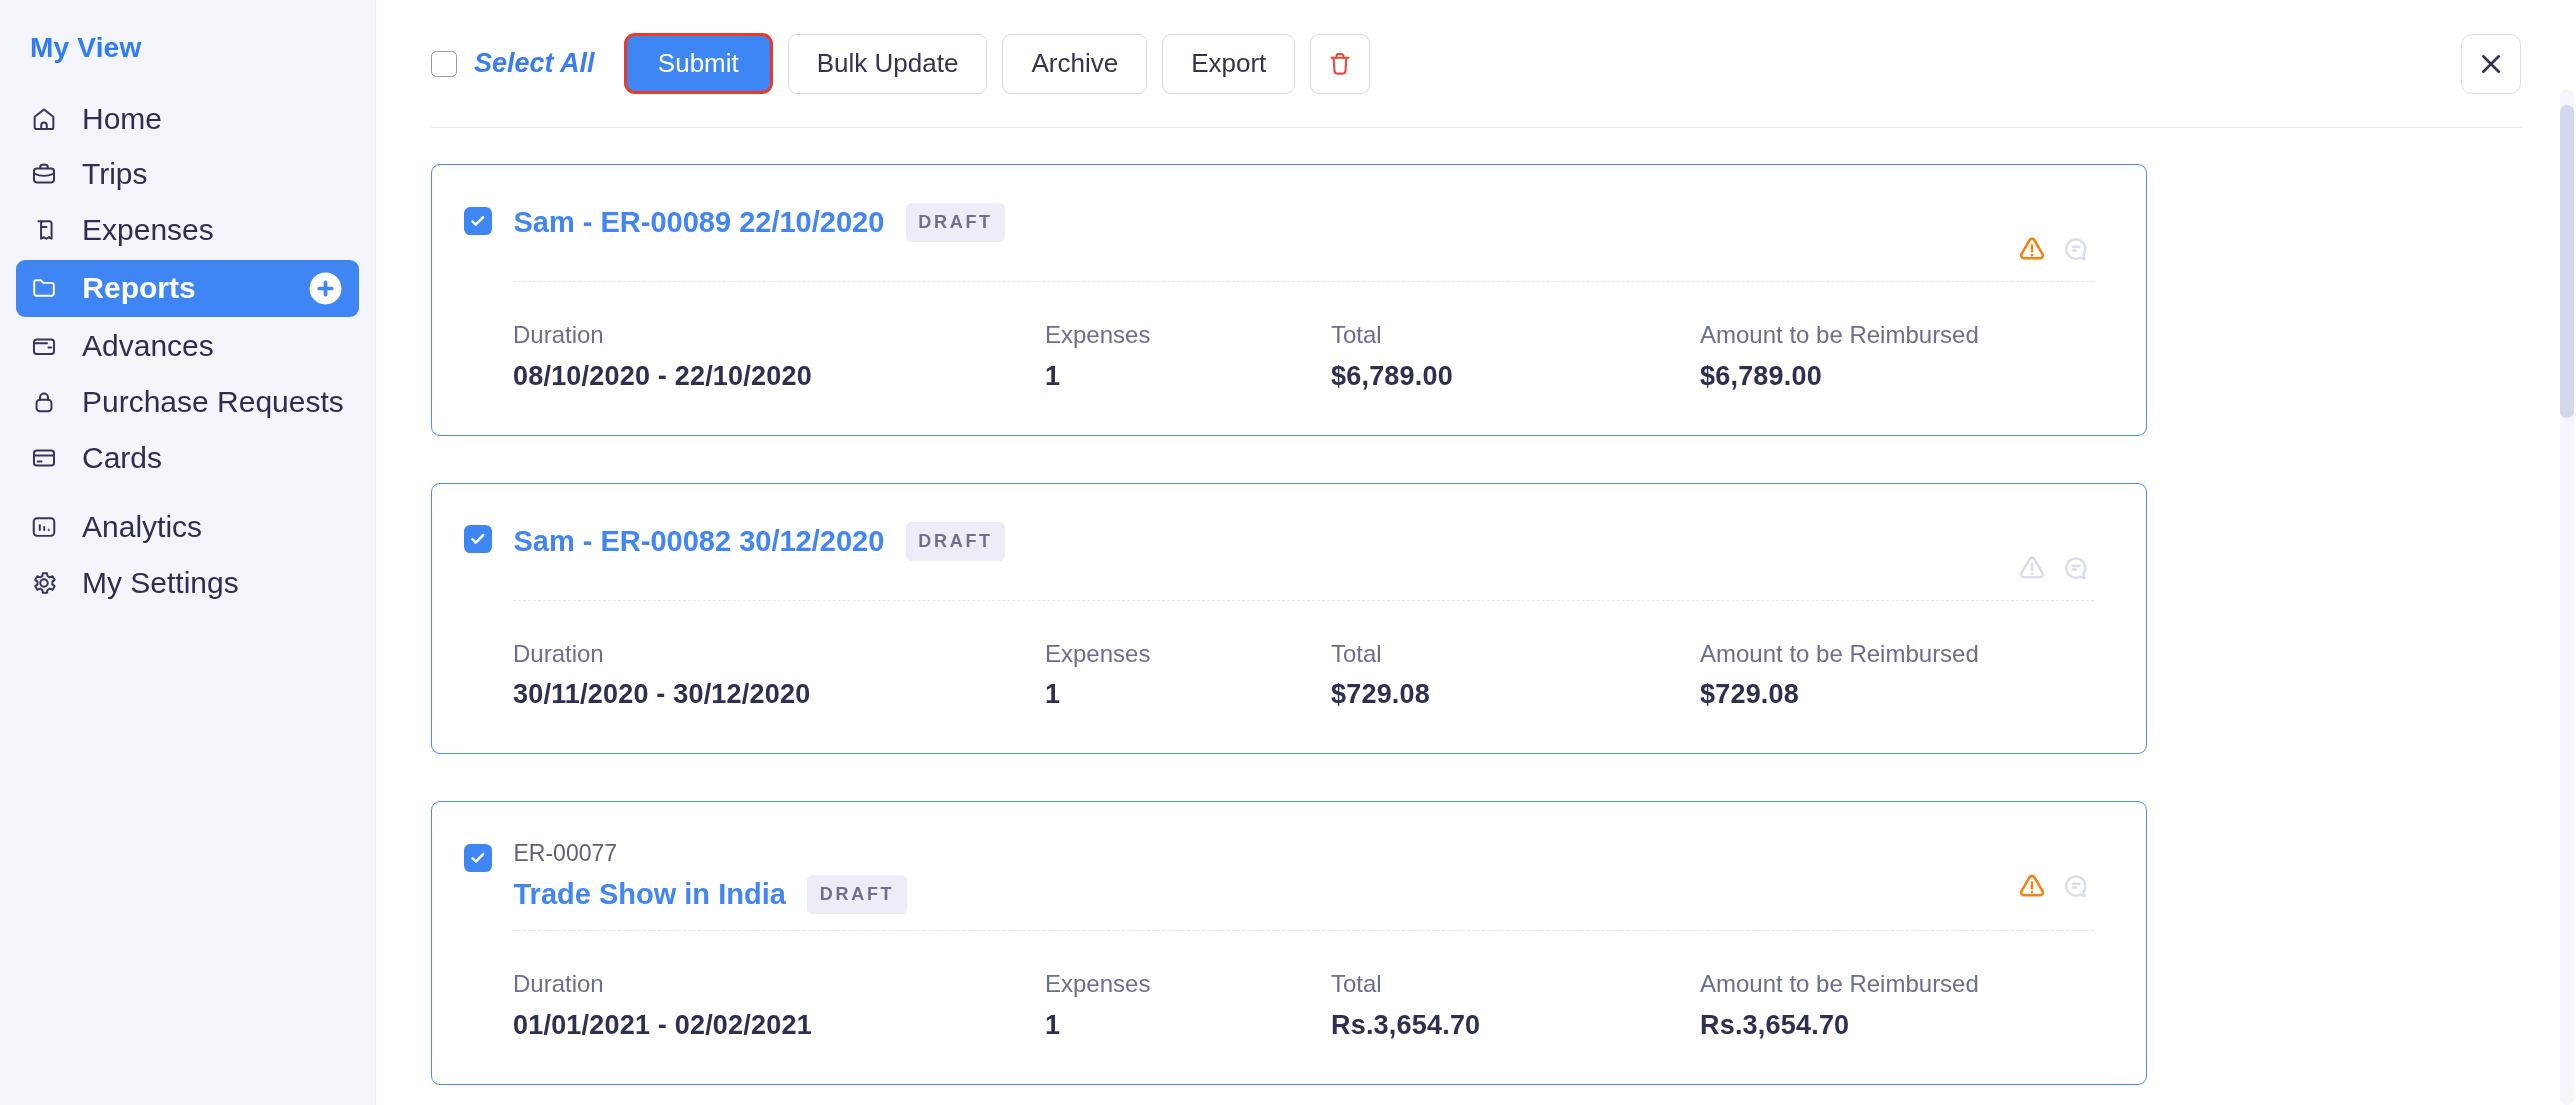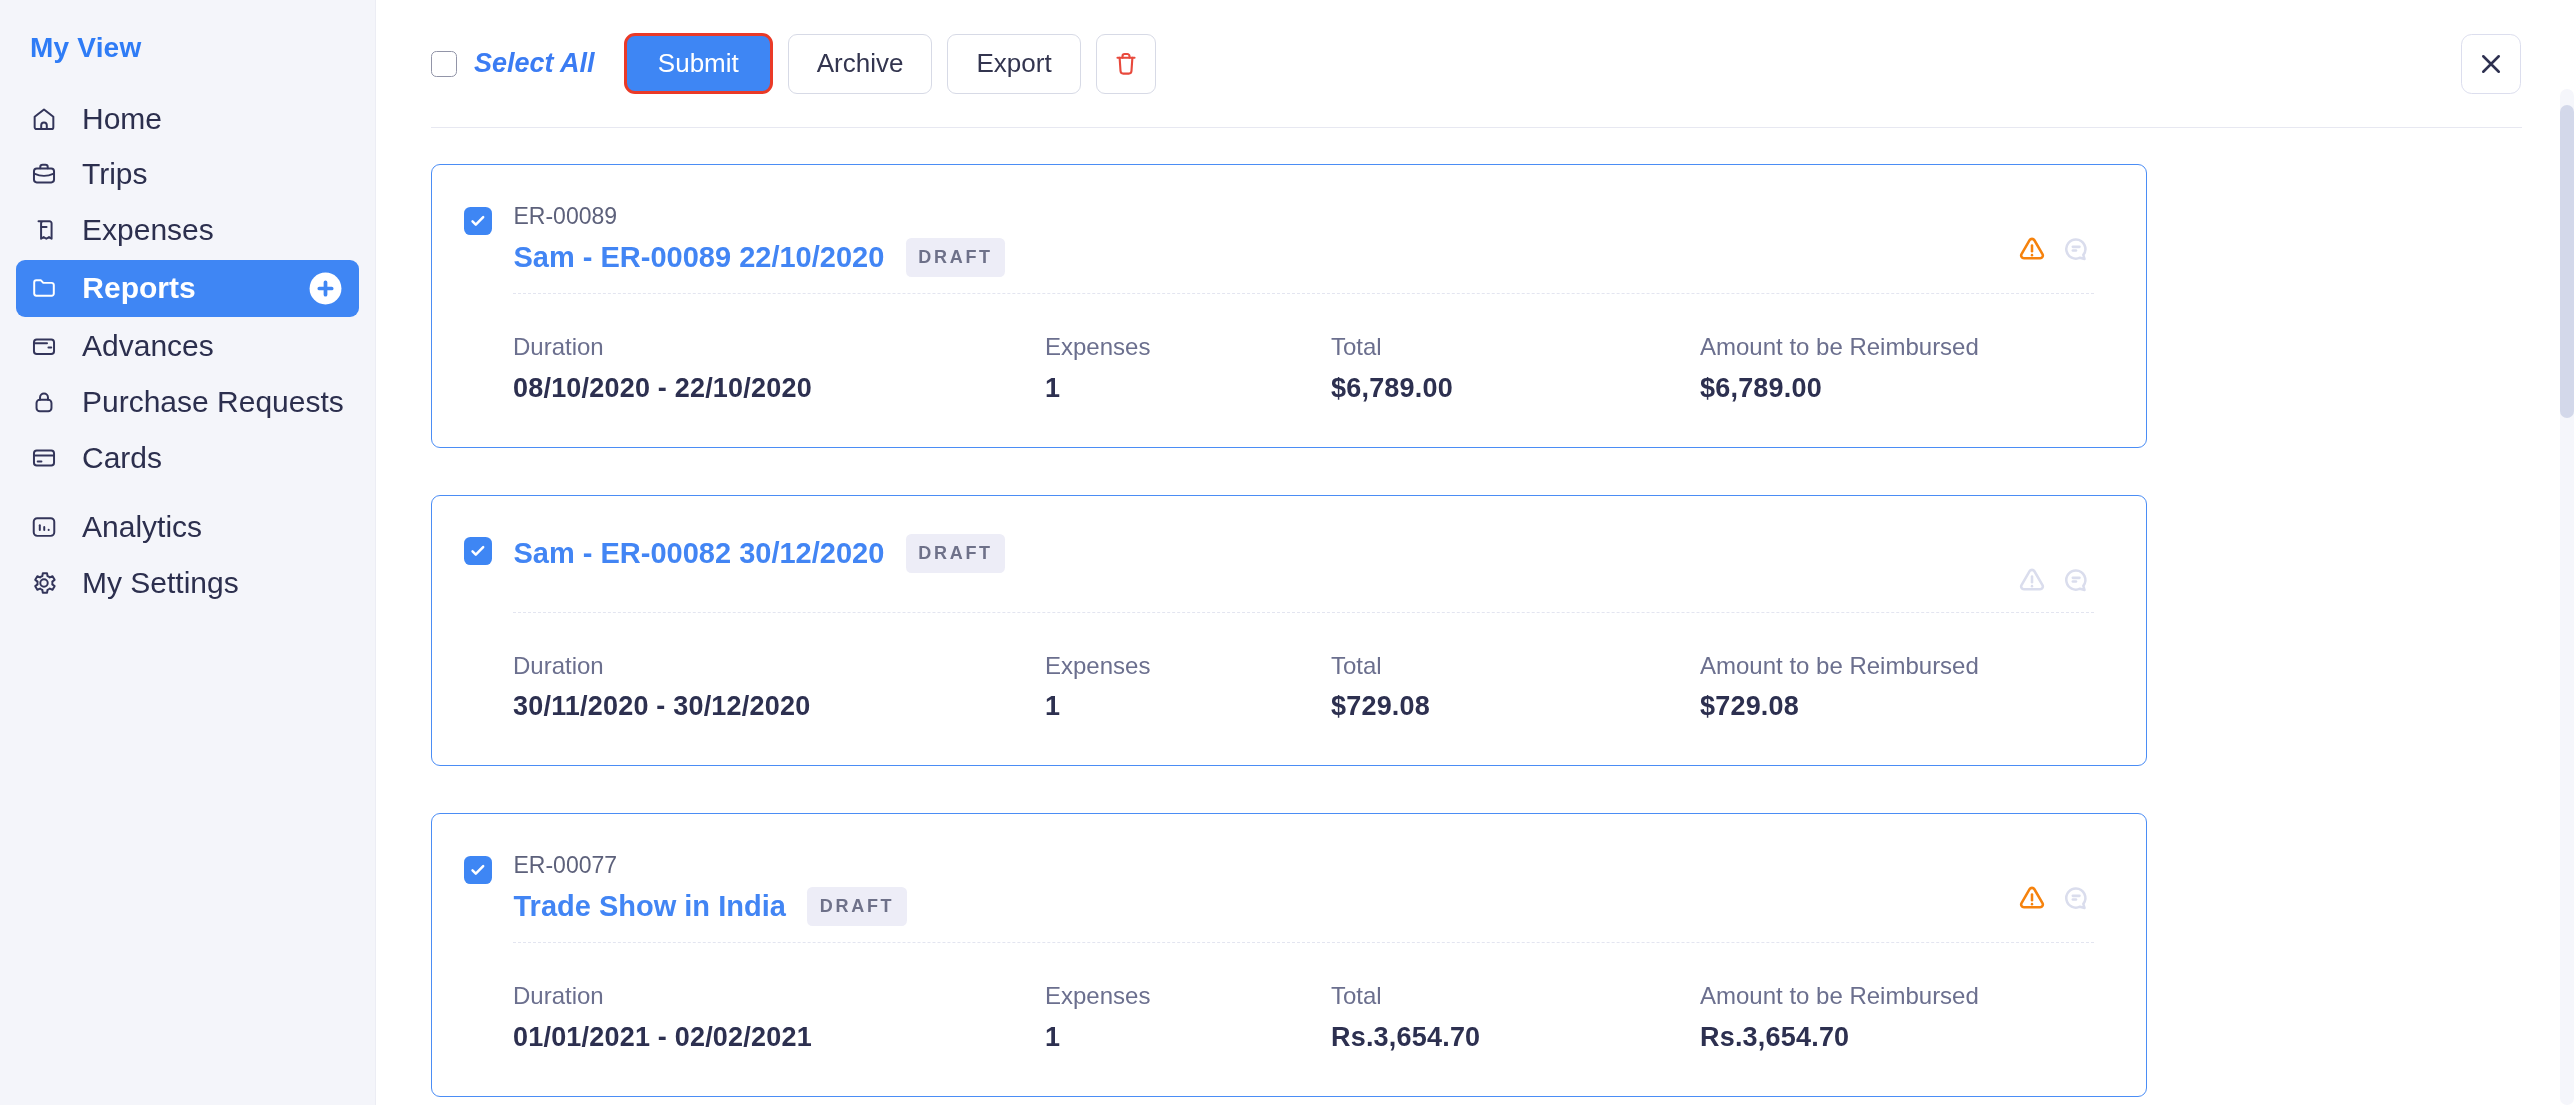--- a/index.html
+++ b/index.html
@@ -203,20 +203,21 @@
     </nav>
 </aside>
 
 <main class="content">
   <header class="toolbar">
     <div class="select-wrap">
       <span class="sel-checkbox"></span>
       <span class="select-all-text">Select All</span>
     </div>
     <button class="btn submit">Submit</button>
+    <button class="btn">Bulk Update</button>
     <button class="btn">Archive</button>
     <button class="btn">Export</button>
     <button class="btn icon-only">
       <span>
         <svg width="30" height="30" viewBox="0 0 24 24" fill="none" stroke="#e8493c" stroke-width="1.7" stroke-linecap="round" stroke-linejoin="round">
           <path d="M5.2 7h13.6"></path>
           <path d="M9.2 7V5.8A1.8 1.8 0 0 1 11 4h2a1.8 1.8 0 0 1 1.8 1.8V7"></path>
           <path d="M6.9 7l.72 10.6a2.2 2.2 0 0 0 2.2 2.05h4.36a2.2 2.2 0 0 0 2.2-2.05L17.1 7"></path>
         </svg>
       </span>
@@ -234,21 +235,20 @@
 
   <section class="cards" id="cards">
       <article class="card">
         <div class="card-main">
           <span class="card-checkbox">
             <svg viewBox="0 0 24 24" width="19.7" height="19.7" fill="none" stroke="#ffffff" stroke-width="3" stroke-linecap="round" stroke-linejoin="round">
               <path d="M5.5 12.6l4 4 9-9.2"></path>
             </svg>
           </span>
           <div>
-            <div class="report-number">ER-00089</div>
             <div class="title-row">
               <a class="report-title">Sam - ER-00089 22/10/2020</a>
               <span class="draft-badge">DRAFT</span>
             </div>
           </div>
           <div class="card-icons">
             <span class="c-icon warn-active">
               <svg viewBox="0 0 24 24" width="100%" height="100%" fill="none" stroke="currentColor" stroke-width="1.9" stroke-linecap="round" stroke-linejoin="round">
                 <path d="M12 4.4c.74 0 1.42.39 1.8 1.03l6.06 10.5c.77 1.33-.19 3-1.8 3H5.94c-1.61 0-2.57-1.67-1.8-3l6.06-10.5A2.08 2.08 0 0 1 12 4.4Z"></path>
                 <path d="M12 9.4v4.3"></path>

